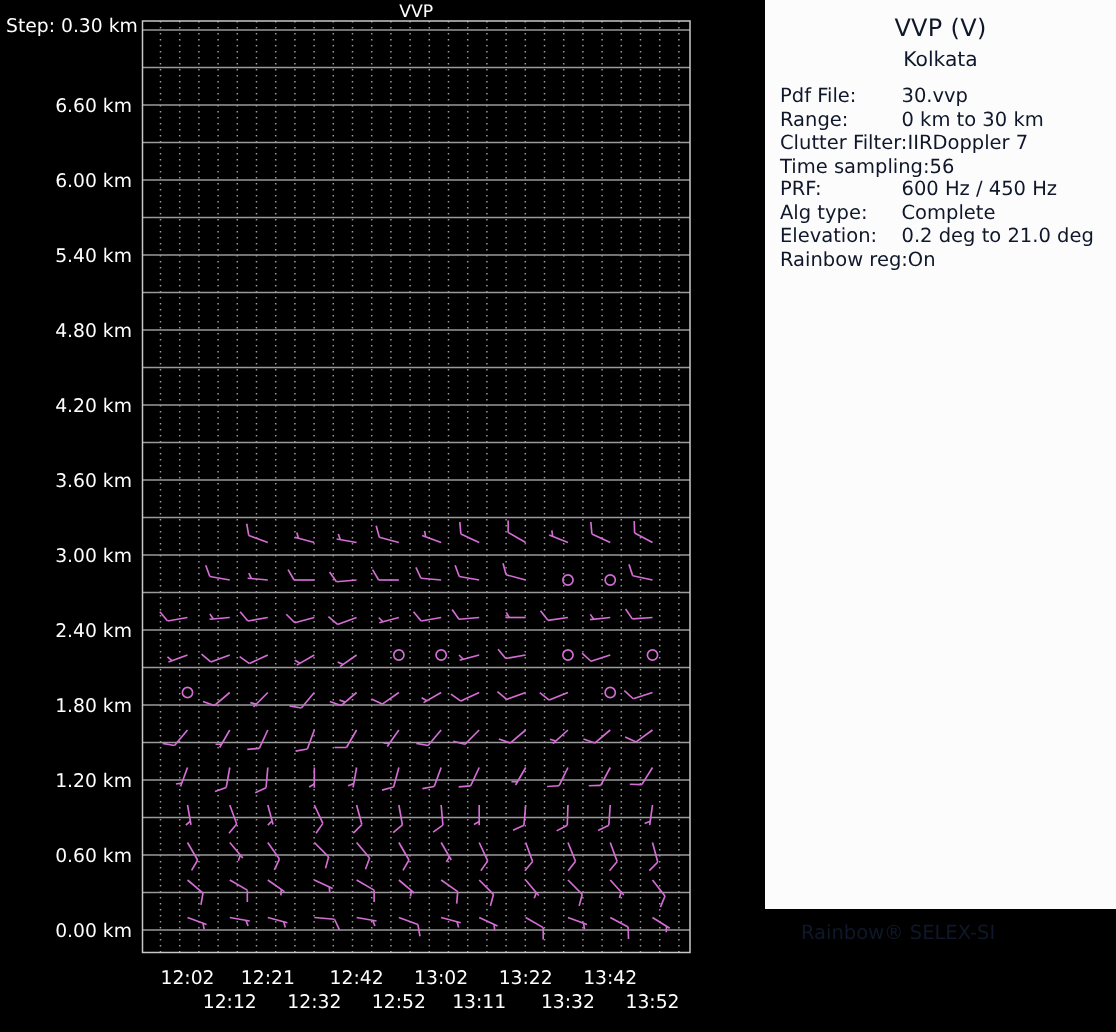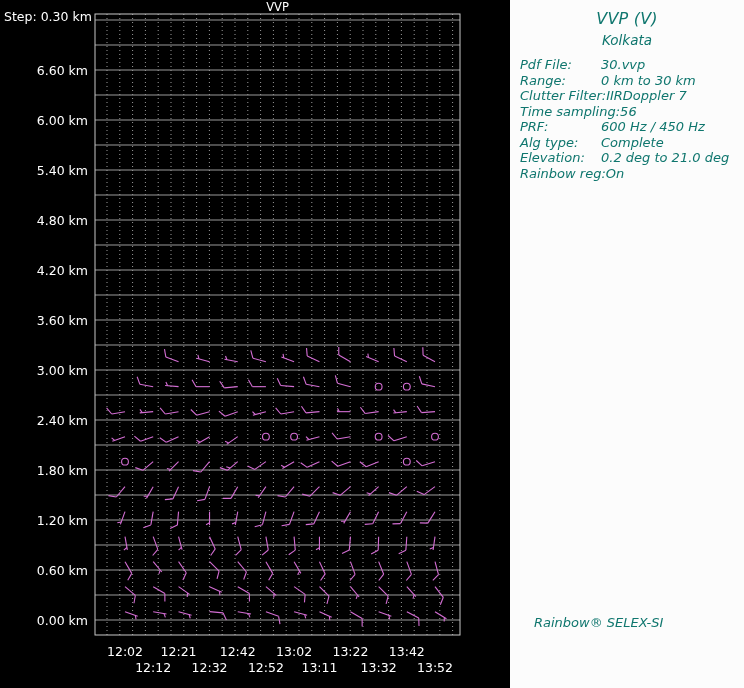--- a/index.html
+++ b/index.html
@@ -4,22 +4,22 @@
 <style>
   html,body{margin:0;padding:0;}
   body{
     width:744px;height:688px;position:relative;overflow:hidden;
     background:#000;
     font-family:"DejaVu Sans","Liberation Sans",sans-serif;
   }
   .chart-wrap{position:absolute;left:0;top:0;width:510px;height:488px;}
   svg text{font-family:"DejaVu Sans","Liberation Sans",sans-serif;}
   .panel{
-    position:absolute;left:510px;top:0;width:234px;height:688px;
-    background:#fcfcfc;color:#0f766e;font-style:italic;
+    position:absolute;left:510px;top:0;width:234px;height:606px;
+    background:#fcfcfc;color:#0f172a;
   }
   .panel-title{text-align:center;margin-top:9px;font-size:16px;letter-spacing:0.2px;}
   .panel-datetime{text-align:center;font-size:14.5px;margin-top:2px;}
   .panel-station{text-align:center;font-size:13.5px;margin-top:4px;}
   .panel-fields{margin:9px 0 0 10px;padding-right:0;}
   .field-row{display:flex;font-size:13px;line-height:15.5px;white-space:nowrap;}
   .field-label{min-width:81px;flex-shrink:0;}
   .field-value{white-space:nowrap;}
   .panel-footer{position:absolute;left:24px;top:615px;font-size:13px;}
 </style>

